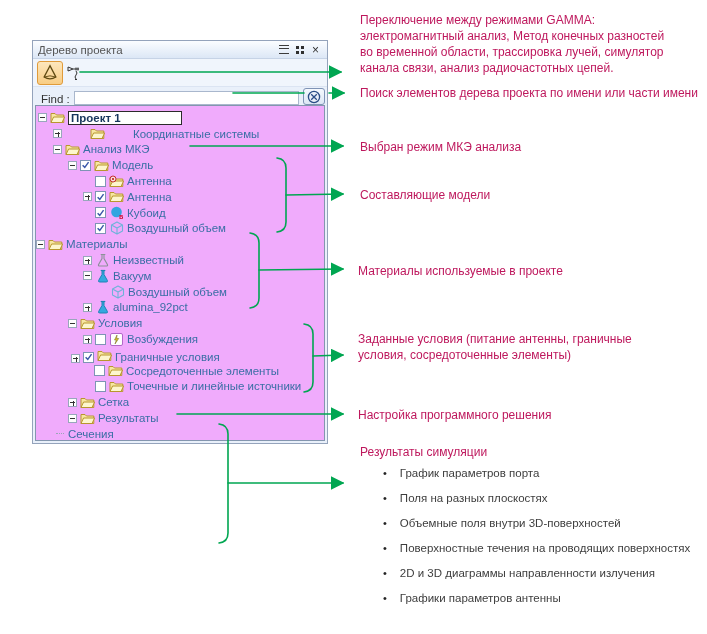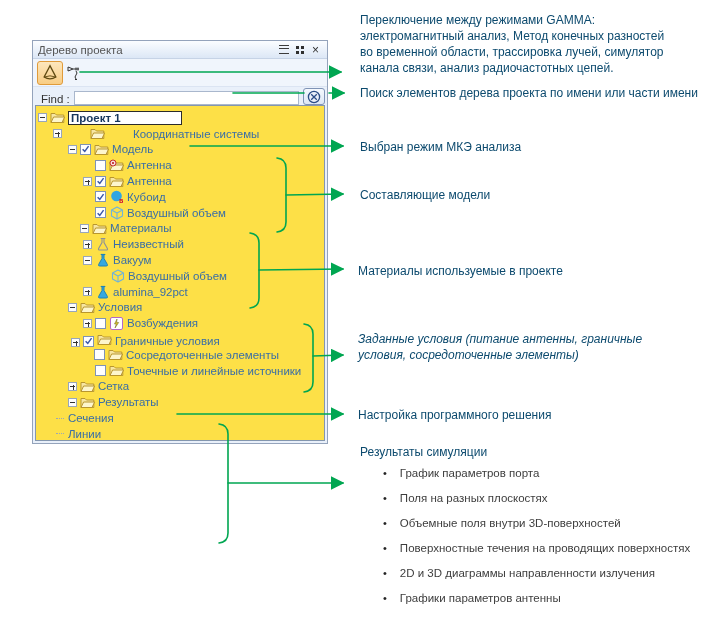--- a/index.html
+++ b/index.html
@@ -45,21 +45,21 @@
   #find-input{
     flex:1;height:12px;border:1px solid #a9b7cd;background:#fff;
     font-size:11px;padding:0 3px;outline:none;min-width:0;
   }
   #find-btn{
     width:22px;height:17px;border:1px solid #7f93b5;border-radius:3px;
     background:linear-gradient(#f5f9fe,#dde7f5);display:flex;align-items:center;justify-content:center;padding:0;
   }
 
   #tree-box{
-    flex:1;margin:0 2px 2px;background:#fde047;border:1px solid #8496ae;
+    flex:1;margin:0 2px 2px;background:#f0abfc;border:1px solid #8496ae;
     padding-top:4px;overflow:hidden;position:relative;
   }
   .trow{
     height:15.8px;display:flex;align-items:center;gap:3px;
     font-size:11.5px;color:#3a6ea5;white-space:nowrap;
   }
   .trow .tlabel{line-height:12px;}
   .tlabel.sel{
     color:#17365d;font-weight:600;border:1px solid #2b2b2b;
     padding:0 2px;min-width:108px;background:#fff;
@@ -77,21 +77,21 @@
   }
   .ticon{width:15px;height:14px;flex:0 0 15px;display:flex;align-items:center;justify-content:center;}
   .dash{width:8px;flex:0 0 8px;border-top:1px dotted #9aa7b8;margin-right:1px;}
 
   
   #arrows{position:absolute;left:0;top:0;z-index:5;pointer-events:none;}
   #arrows line,#arrows path.brace{stroke:#00A651;stroke-width:1.6;fill:none;stroke-linecap:round;}
 
   
   .note{
-    position:absolute;font-size:12px;color:#0c4a6e;line-height:16px;z-index:2;
+    position:absolute;font-size:12px;color:#be185d;line-height:16px;z-index:2;
   }
   .pre{white-space:pre-line;}
   #results-list{
     position:absolute;left:383px;top:467px;margin:0;padding:0;list-style:none;z-index:2;
   }
   #results-list li{
     display:flex;gap:13px;align-items:flex-start;margin-bottom:12px;
     font-size:11.5px;color:#3d3d3d;line-height:13px;
   }
   #results-list .dot{font-size:11px;line-height:13px;color:#222;}
@@ -159,20 +159,30 @@
       <div class="trow" style="padding-left: 17px; gap: 28px;">
         <span class="slot expander plus"></span>
         <span class="ticon">
           <svg width="15" height="13" viewBox="0 0 15 13">
     <path d="M1,2.5 H5 L6.5,4 H13.8 V11.5 H1 Z" fill="#f7e6a2" stroke="#b8962e"></path>
     <path d="M1,11.5 L3.6,6 H14.6 L12,11.5 Z" fill="#fdf6cd" stroke="#b8962e"></path>
           </svg>
         </span>
         <span class="tlabel">Координатные системы</span>
       </div>
+      <div class="trow" style="padding-left: 17px;">
+        <span class="slot expander"></span>
+        <span class="ticon">
+          <svg width="15" height="13" viewBox="0 0 15 13">
+    <path d="M1,2.5 H5 L6.5,4 H13.8 V11.5 H1 Z" fill="#f7e6a2" stroke="#b8962e"></path>
+    <path d="M1,11.5 L3.6,6 H14.6 L12,11.5 Z" fill="#fdf6cd" stroke="#b8962e"></path>
+          </svg>
+        </span>
+        <span class="tlabel">Анализ МКЭ</span>
+      </div>
       <div class="trow" style="padding-left: 32px;">
         <span class="slot expander"></span>
         <span class="cbx">
           <svg width="10" height="10" viewBox="0 0 10 10">
           <path d="M1.8,5.2 L4.2,7.6 L8.4,1.8" fill="none" stroke="#3a57a8" stroke-width="1.6"></path>
           </svg>
         </span>
         <span class="ticon">
           <svg width="15" height="13" viewBox="0 0 15 13">
     <path d="M1,2.5 H5 L6.5,4 H13.8 V11.5 H1 Z" fill="#f7e6a2" stroke="#b8962e"></path>
@@ -231,21 +241,21 @@
           <path d="M1.8,5.2 L4.2,7.6 L8.4,1.8" fill="none" stroke="#3a57a8" stroke-width="1.6"></path>
           </svg>
         </span>
         <span class="ticon">
           <svg width="14" height="14" viewBox="0 0 14 14">
     <path d="M7,1 L12.5,4 V10 L7,13 L1.5,10 V4 Z M1.5,4 L7,7 L12.5,4 M7,7 V13" fill="none" stroke="#6fb3d9" stroke-width="1.1" stroke-linejoin="round"></path>
           </svg>
         </span>
         <span class="tlabel">Воздушный объем</span>
       </div>
-      <div class="trow" style=" margin-left: 44px;">
+      <div class="trow" style="">
         <span class="slot expander"></span>
         <span class="ticon">
           <svg width="15" height="13" viewBox="0 0 15 13">
     <path d="M1,2.5 H5 L6.5,4 H13.8 V11.5 H1 Z" fill="#f7e6a2" stroke="#b8962e"></path>
     <path d="M1,11.5 L3.6,6 H14.6 L12,11.5 Z" fill="#fdf6cd" stroke="#b8962e"></path>
           </svg>
         </span>
         <span class="tlabel">Материалы</span>
       </div>
       <div class="trow" style="padding-left: 47px;">
@@ -413,21 +423,21 @@
 </svg>
 
 <div class="note pre" style="left:360px;top:12px;width:345px;">Переключение между режимами GAMMA:
 электромагнитный анализ, Метод конечных разностей
 во временной области, трассировка лучей, симулятор
 канала связи, анализ радиочастотных цепей.</div>
 <div class="note" style="left:360px;top:85px;white-space:nowrap;">Поиск элементов дерева проекта по имени или части имени</div>
 <div class="note" style="left:360px;top:139px;">Выбран режим МКЭ анализа</div>
 <div class="note" style="left:360px;top:187px;">Составляющие модели</div>
 <div class="note" style="left:358px;top:263px;">Материалы используемые в проекте</div>
-<div class="note pre" style="left:358px;top:331px;width:335px;font-style:italic;">Заданные условия (питание антенны, граничные
+<div class="note pre" style="left:358px;top:331px;width:335px;">Заданные условия (питание антенны, граничные
 условия, сосредоточенные элементы)</div>
 <div class="note" style="left:358px;top:407px;">Настройка программного решения</div>
 <div class="note" style="left:360px;top:444px;">Результаты симуляции</div>
 <ul id="results-list">
     <li>
       <span class="dot">•</span>
       <span>График параметров порта</span>
     </li>
     <li>
       <span class="dot">•</span>

